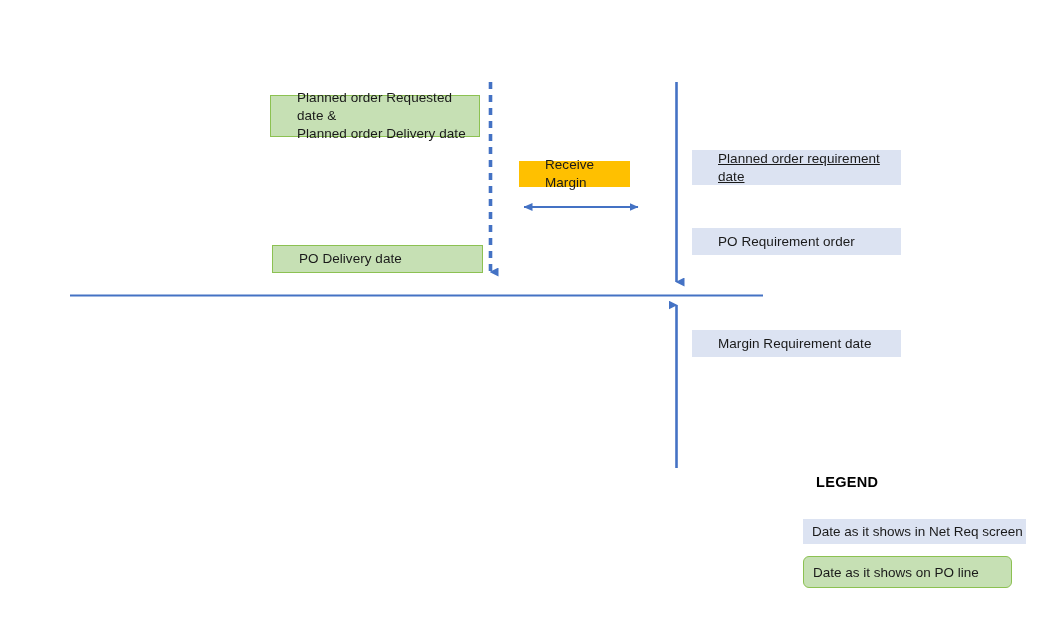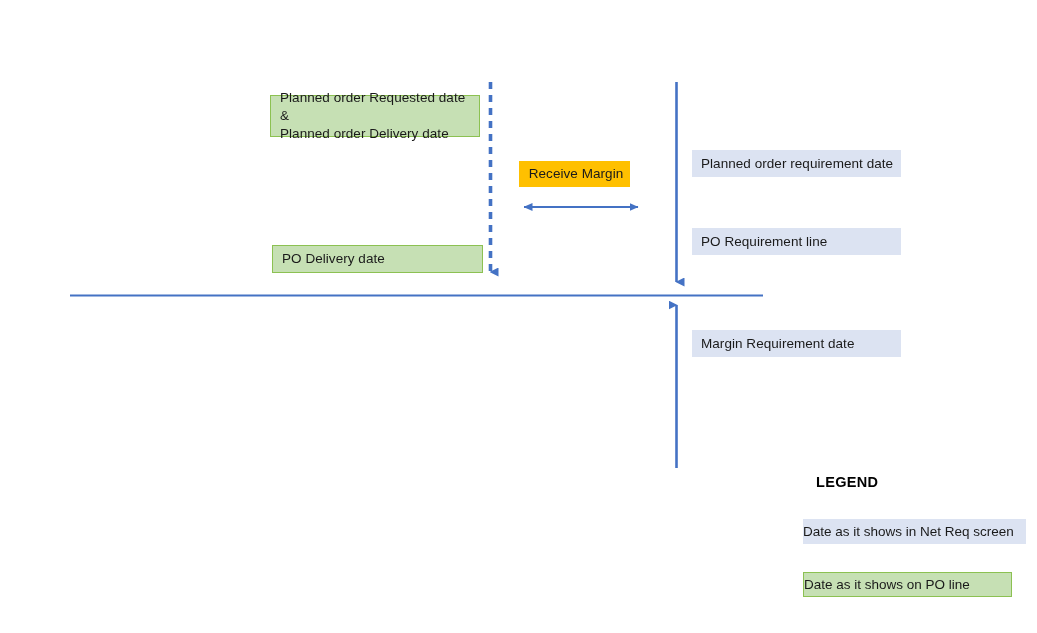--- a/index.html
+++ b/index.html
@@ -28,21 +28,21 @@
   }
   .box {
     position: absolute;
     box-sizing: border-box;
     display: flex;
     align-items: center;
     font-size: 13.5px;
     line-height: 1.32;
     color: #1a1a1a;
     letter-spacing: 0.05px;
-    padding-left: 9px;
+    padding-left: 26px;
     padding-right: 6px;
     white-space: pre-line;
   }
   .box-green {
     background: #C6E0B4;
     border: 1px solid #8CC152;
   }
   .box-blue {
     background: #DCE3F2;
     border: none;
@@ -60,20 +60,21 @@
     letter-spacing: 0.3px;
     margin-left: 10px;
   }
   .legend-box {
     position: absolute;
     box-sizing: border-box;
     display: flex;
     align-items: center;
     font-size: 13.5px;
     color: #1a1a1a;
+    padding-left: 9px;
   }
 </style>
 </head>
 <body>
 
 <div id="canvas">
 
   <svg class="layer" viewBox="0 0 1037 633" xmlns="http://www.w3.org/2000/svg">
     <defs>
       <marker id="arrowDown" markerWidth="9" markerHeight="9" refX="4.5" refY="8" orient="auto" markerUnits="userSpaceOnUse">
@@ -103,39 +104,39 @@
 
   <div class="box box-green" style="left:270px; top:95px; width:210px; height:42px;">
     <span>Planned order Requested date &amp;
 Planned order Delivery date</span>
   </div>
 
   <div class="box box-amber" style="left:519px; top:161px; width:111px; height:26px;">
     <span>Receive Margin</span>
   </div>
 
-  <div class="box box-blue" style="left:692px; top:150px; width:209px; height:27px;">
+  <div class="box box-blue" style="left:692px; top:150px; width:209px; height:35px;text-decoration:underline;">
     <span>Planned order requirement date</span>
   </div>
 
   <div class="box box-blue" style="left:692px; top:228px; width:209px; height:27px;">
-    <span>PO Requirement line</span>
+    <span>PO Requirement order</span>
   </div>
 
   <div class="box box-green" style="left:272px; top:245px; width:211px; height:28px;align-items:center;">
     <span>PO Delivery date</span>
   </div>
 
   <div class="box box-blue" style="left:692px; top:330px; width:209px; height:27px;">
     <span>Margin Requirement date</span>
   </div>
 
   <div class="legend-title" style="left:806px; top:474px;">LEGEND</div>
 
   <div class="legend-box box-blue" style="left:803px; top:519px; width:223px; height:25px;">
     <span>Date as it shows in Net Req screen</span>
   </div>
 
-  <div class="legend-box box-green" style="left:803px; top:572px; width:209px; height:25px;">
+  <div class="legend-box box-green" style="left:803px; top:556px; width:209px; height:32px;border-radius:6px;">
     <span>Date as it shows on PO line</span>
   </div>
 
 </div>
 
 </body></html>

